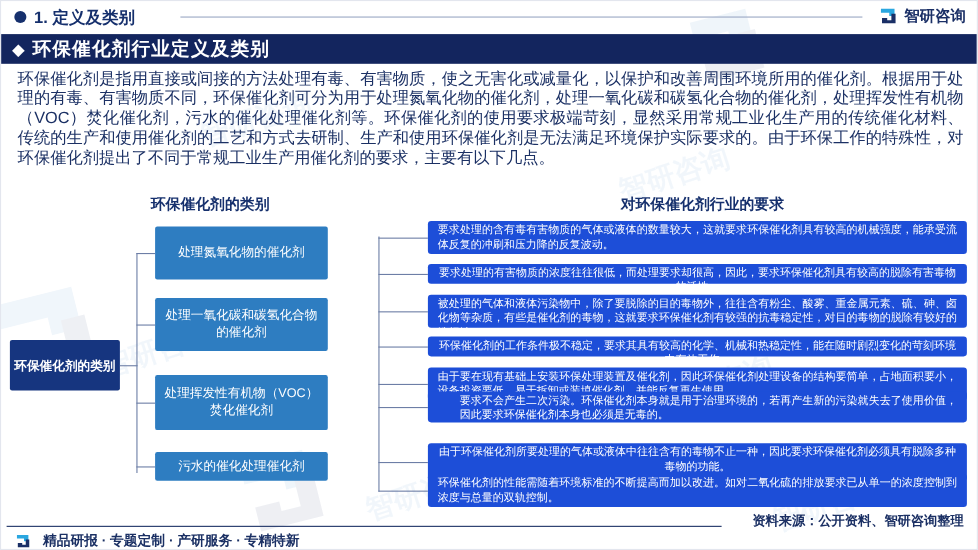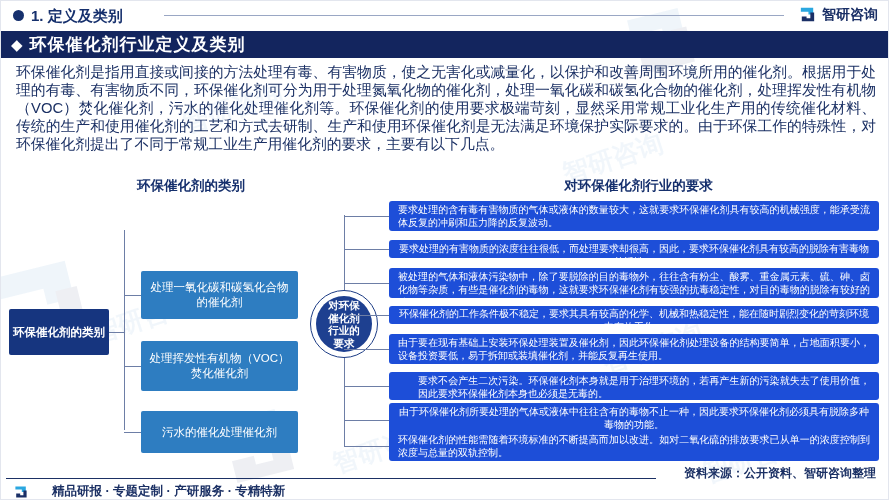--- a/index.html
+++ b/index.html
@@ -39,48 +39,48 @@
               color:#fff; font-size:11.5px; font-weight:bold; display:flex; align-items:center;
               justify-content:center; text-align:center; border-radius:2px; }
   .root-box::before { content:""; position:absolute; right:-16px; top:50%; width:16px; height:1px; background:#6d7ea6; }
   .cat-box { position:absolute; left:140px; width:157px; background:#2e7dc1; color:#fff; font-size:11.5px;
              line-height:15px; display:flex; align-items:center; justify-content:center; text-align:center;
              padding:3px 6px; border-radius:2px; }
   .cat-box::before { content:""; position:absolute; left:-17px; top:50%; width:17px; height:1px; background:#6d7ea6; }
   .cat-1 { top:205px; height:48px; }
   .cat-2 { top:270px; height:48px; }
   .cat-3 { top:340px; height:50px; }
-  .cat-4 { top:410px; height:42px; }
+  .cat-4 { top:410px; height:26px; }
 
   
   .req-box { position:absolute; left:388px; width:490px; background:#1d4ed8; color:#fff; font-size:10px;
              line-height:13px; padding:2px 9px; text-align:center; border-radius:3px; }
   .req-box::before { content:""; position:absolute; left:-45px; top:50%; width:45px; height:1px; background:#6d7ea6; }
   .req-box::after  { content:""; position:absolute; left:-11px; top:7px; width:calc(100% + 6px); height:100%;
                      border:1px solid #33539e; border-radius:3px; z-index:-1; }
   .req-box.j { text-align:justify; }
   .req-1 { top:200px; height:30px; }
   .req-2 { top:239px; height:18px; }
   .req-3 { top:267px; height:30px; }
-  .req-4 { top:305px; height:18px;font-family:Liberation Mono, monospace; }
+  .req-4 { top:305px; height:18px; }
   .req-5 { top:333px; height:30px; }
-  .req-6 { top:371px; height:28px;padding-left:29px; }
+  .req-6 { top:355px; height:28px;padding-left:29px; }
   .req-7 { top:402px; height:34px; }
   .req-8 { top:430px; height:30px; }
 
   .hub { position:absolute; left:309px; top:289px; width:68px; height:68px; border-radius:50%;
          background:#fff; border:1.5px solid #1c3c85; display:flex; align-items:center; justify-content:center; }
   .hub-inner { width:56px; height:56px; border-radius:50%; background:#1e4090; color:#fff; font-size:10.5px;
                font-weight:bold; line-height:12.5px; display:flex; flex-direction:column; align-items:center;
                justify-content:center; text-align:center; }
 
   
   .foot-line { position:absolute; left:5px; top:477px; width:650px; height:1px; background:#1b3064; }
   .foot-source { position:absolute; right:12px; top:464px; font-size:12px; font-weight:bold; color:#1b3064;margin-left:32px; }
-  .foot-tagline { position:absolute; left:12px; top:482px; display:flex; align-items:center; gap:23px; }
+  .foot-tagline { position:absolute; left:12px; top:482px; display:flex; align-items:center; gap:10px; }
   .foot-tagline span { font-size:12.5px; font-weight:bold; color:#1b3064; }
 
   
   .wm { position:absolute; color:#2a7cc0; opacity:0.06; font-weight:bold; transform:rotate(-18deg);
         pointer-events:none; white-space:nowrap; }
   .wm-glyph { position:absolute; opacity:0.07; transform:rotate(-14deg); pointer-events:none; }
 </style>
 </head>
 <body>
 
@@ -124,33 +124,26 @@
   </div>
 
   <p class="intro">环保催化剂是指用直接或间接的方法处理有毒、有害物质，使之无害化或减量化，以保护和改善周围环境所用的催化剂。根据用于处理的有毒、有害物质不同，环保催化剂可分为用于处理氮氧化物的催化剂，处理一氧化碳和碳氢化合物的催化剂，处理挥发性有机物（VOC）焚化催化剂，污水的催化处理催化剂等。环保催化剂的使用要求极端苛刻，显然采用常规工业化生产用的传统催化材料、传统的生产和使用催化剂的工艺和方式去研制、生产和使用环保催化剂是无法满足环境保护实际要求的。由于环保工作的特殊性，对环保催化剂提出了不同于常规工业生产用催化剂的要求，主要有以下几点。</p>
 
   <div class="sec-title left">环保催化剂的类别</div>
   <div class="sec-title right">对环保催化剂行业的要求</div>
 
   <div class="vline" style="left:123px;top:229px;height:200px;"></div>
 
   <div class="root-box">环保催化剂的类别</div>
+  <div class="cat-box cat-1">处理氮氧化物的催化剂</div>
   <div class="cat-box cat-2">处理一氧化碳和碳氢化合物的催化剂</div>
   <div class="cat-box cat-3">处理挥发性有机物（VOC）焚化催化剂</div>
   <div class="cat-box cat-4">污水的催化处理催化剂</div>
 
   <div class="vline" style="left:343px;top:214px;height:232px;"></div>
-  <div class="hub">
-    <div class="hub-inner">
-      <span>对环保</span>
-      <span>催化剂</span>
-      <span>行业的</span>
-      <span>要求</span>
-    </div>
-  </div>
 
   <div class="req-box req-1 j">要求处理的含有毒有害物质的气体或液体的数量较大，这就要求环保催化剂具有较高的机械强度，能承受流体反复的冲刷和压力降的反复波动。</div>
   <div class="req-box req-3 j">被处理的气体和液体污染物中，除了要脱除的目的毒物外，往往含有粉尘、酸雾、重金属元素、硫、砷、卤化物等杂质，有些是催化剂的毒物，这就要求环保催化剂有较强的抗毒稳定性，对目的毒物的脱除有较好的选择性。</div>
   <div class="req-box req-2">要求处理的有害物质的浓度往往很低，而处理要求却很高，因此，要求环保催化剂具有较高的脱除有害毒物的活性。</div>
   <div class="req-box req-4">环保催化剂的工作条件极不稳定，要求其具有较高的化学、机械和热稳定性，能在随时剧烈变化的苛刻环境中有效工作。</div>
   <div class="req-box req-5 j">由于要在现有基础上安装环保处理装置及催化剂，因此环保催化剂处理设备的结构要简单，占地面积要小，设备投资要低，易于拆卸或装填催化剂，并能反复再生使用。</div>
   <div class="req-box req-6 j">要求不会产生二次污染。环保催化剂本身就是用于治理环境的，若再产生新的污染就失去了使用价值，因此要求环保催化剂本身也必须是无毒的。</div>
   <div class="req-box req-7">由于环保催化剂所要处理的气体或液体中往往含有的毒物不止一种，因此要求环保催化剂必须具有脱除多种毒物的功能。</div>
   <div class="req-box req-8 j">环保催化剂的性能需随着环境标准的不断提高而加以改进。如对二氧化硫的排放要求已从单一的浓度控制到浓度与总量的双轨控制。</div>
 

